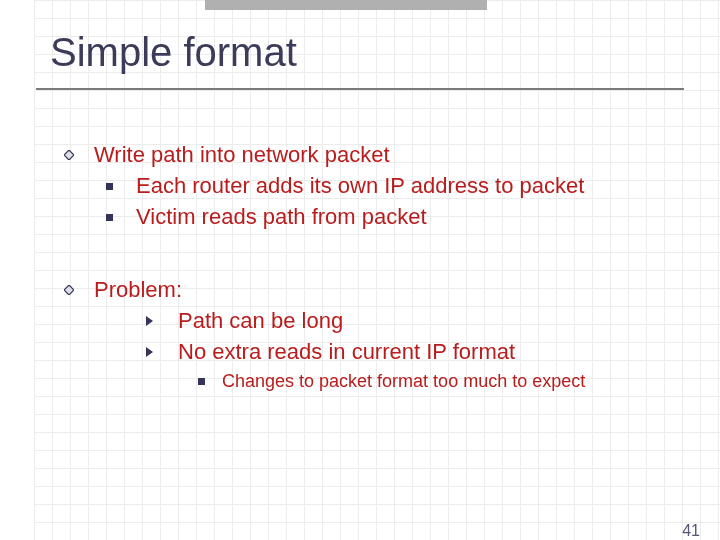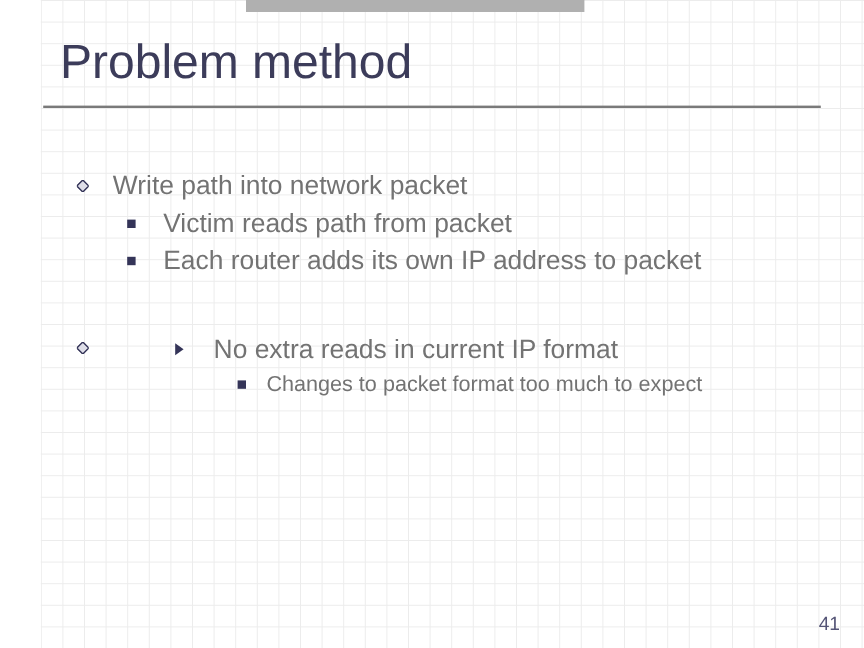--- a/index.html
+++ b/index.html
@@ -60,21 +60,21 @@
     left: 36px;
     width: 648px;
     height: 2px;
     background: #7a7a7a;
   }
   .body {
     position: absolute;
     top: 140px;
     left: 50px;
     width: 640px;
-    color: #737373;
+    color: #b91c1c;
   }
   .lvl1 {
     font-size: 22px;
     line-height: 30px;
     margin-bottom: 1px;
     padding-left: 44px;
     position: relative;
   }
   .lvl1 .bullet {
     position: absolute;
@@ -115,21 +115,21 @@
   .lvl4 .bullet {
     position: absolute;
     left: 148px;
     top: 10px;
   }
   .gap {
     height: 42px;
   }
   .page-number {
     position: absolute;
-    bottom: 10px;
+    bottom: 0;
     right: 20px;
     font-size: 16px;
     color: #555577;
   }
   .diamond {
     width: 10px;
     height: 10px;
     display: block;
   }
   .square {
@@ -148,55 +148,60 @@
   }
 </style>
 </head>
 <body>
 
 <div class="grid-bg"></div>
 <div class="grid-mask-left"></div>
 <div class="top-bar"></div>
 
 <div class="content">
-  <div class="title">Problem method</div>
+  <div class="title">Simple format</div>
   <div class="title-underline"></div>
 
   <div class="body">
 
     <div class="lvl1">
       <span class="bullet">
         <svg class="diamond" viewBox="0 0 10 10">
             <path d="M5 0 L10 5 L5 10 L0 5 Z" fill="#dedee8" stroke="#343458" stroke-width="1.2"></path>
           </svg>
       </span>
       <span>Write path into network packet</span>
     </div>
 
     <div class="lvl2">
       <span class="bullet square"></span>
-      <span>Victim reads path from packet</span>
+      <span>Each router adds its own IP address to packet</span>
     </div>
 
     <div class="lvl2">
       <span class="bullet square"></span>
-      <span>Each router adds its own IP address to packet</span>
+      <span>Victim reads path from packet</span>
     </div>
 
     <div class="gap"></div>
 
     <div class="lvl1">
       <span class="bullet">
         <svg class="diamond" viewBox="0 0 10 10">
             <path d="M5 0 L10 5 L5 10 L0 5 Z" fill="#dedee8" stroke="#343458" stroke-width="1.2"></path>
           </svg>
       </span>
-    </div>
-
-
+      <span>Problem:</span>
+    </div>
+
+
+    <div class="lvl3">
+      <span class="bullet tri"></span>
+      <span>Path can be long</span>
+    </div>
 
     <div class="lvl3">
       <span class="bullet tri"></span>
       <span>No extra reads in current IP format</span>
     </div>
 
     <div class="lvl4">
       <span class="bullet square"></span>
       <span>Changes to packet format too much to expect</span>
     </div>

